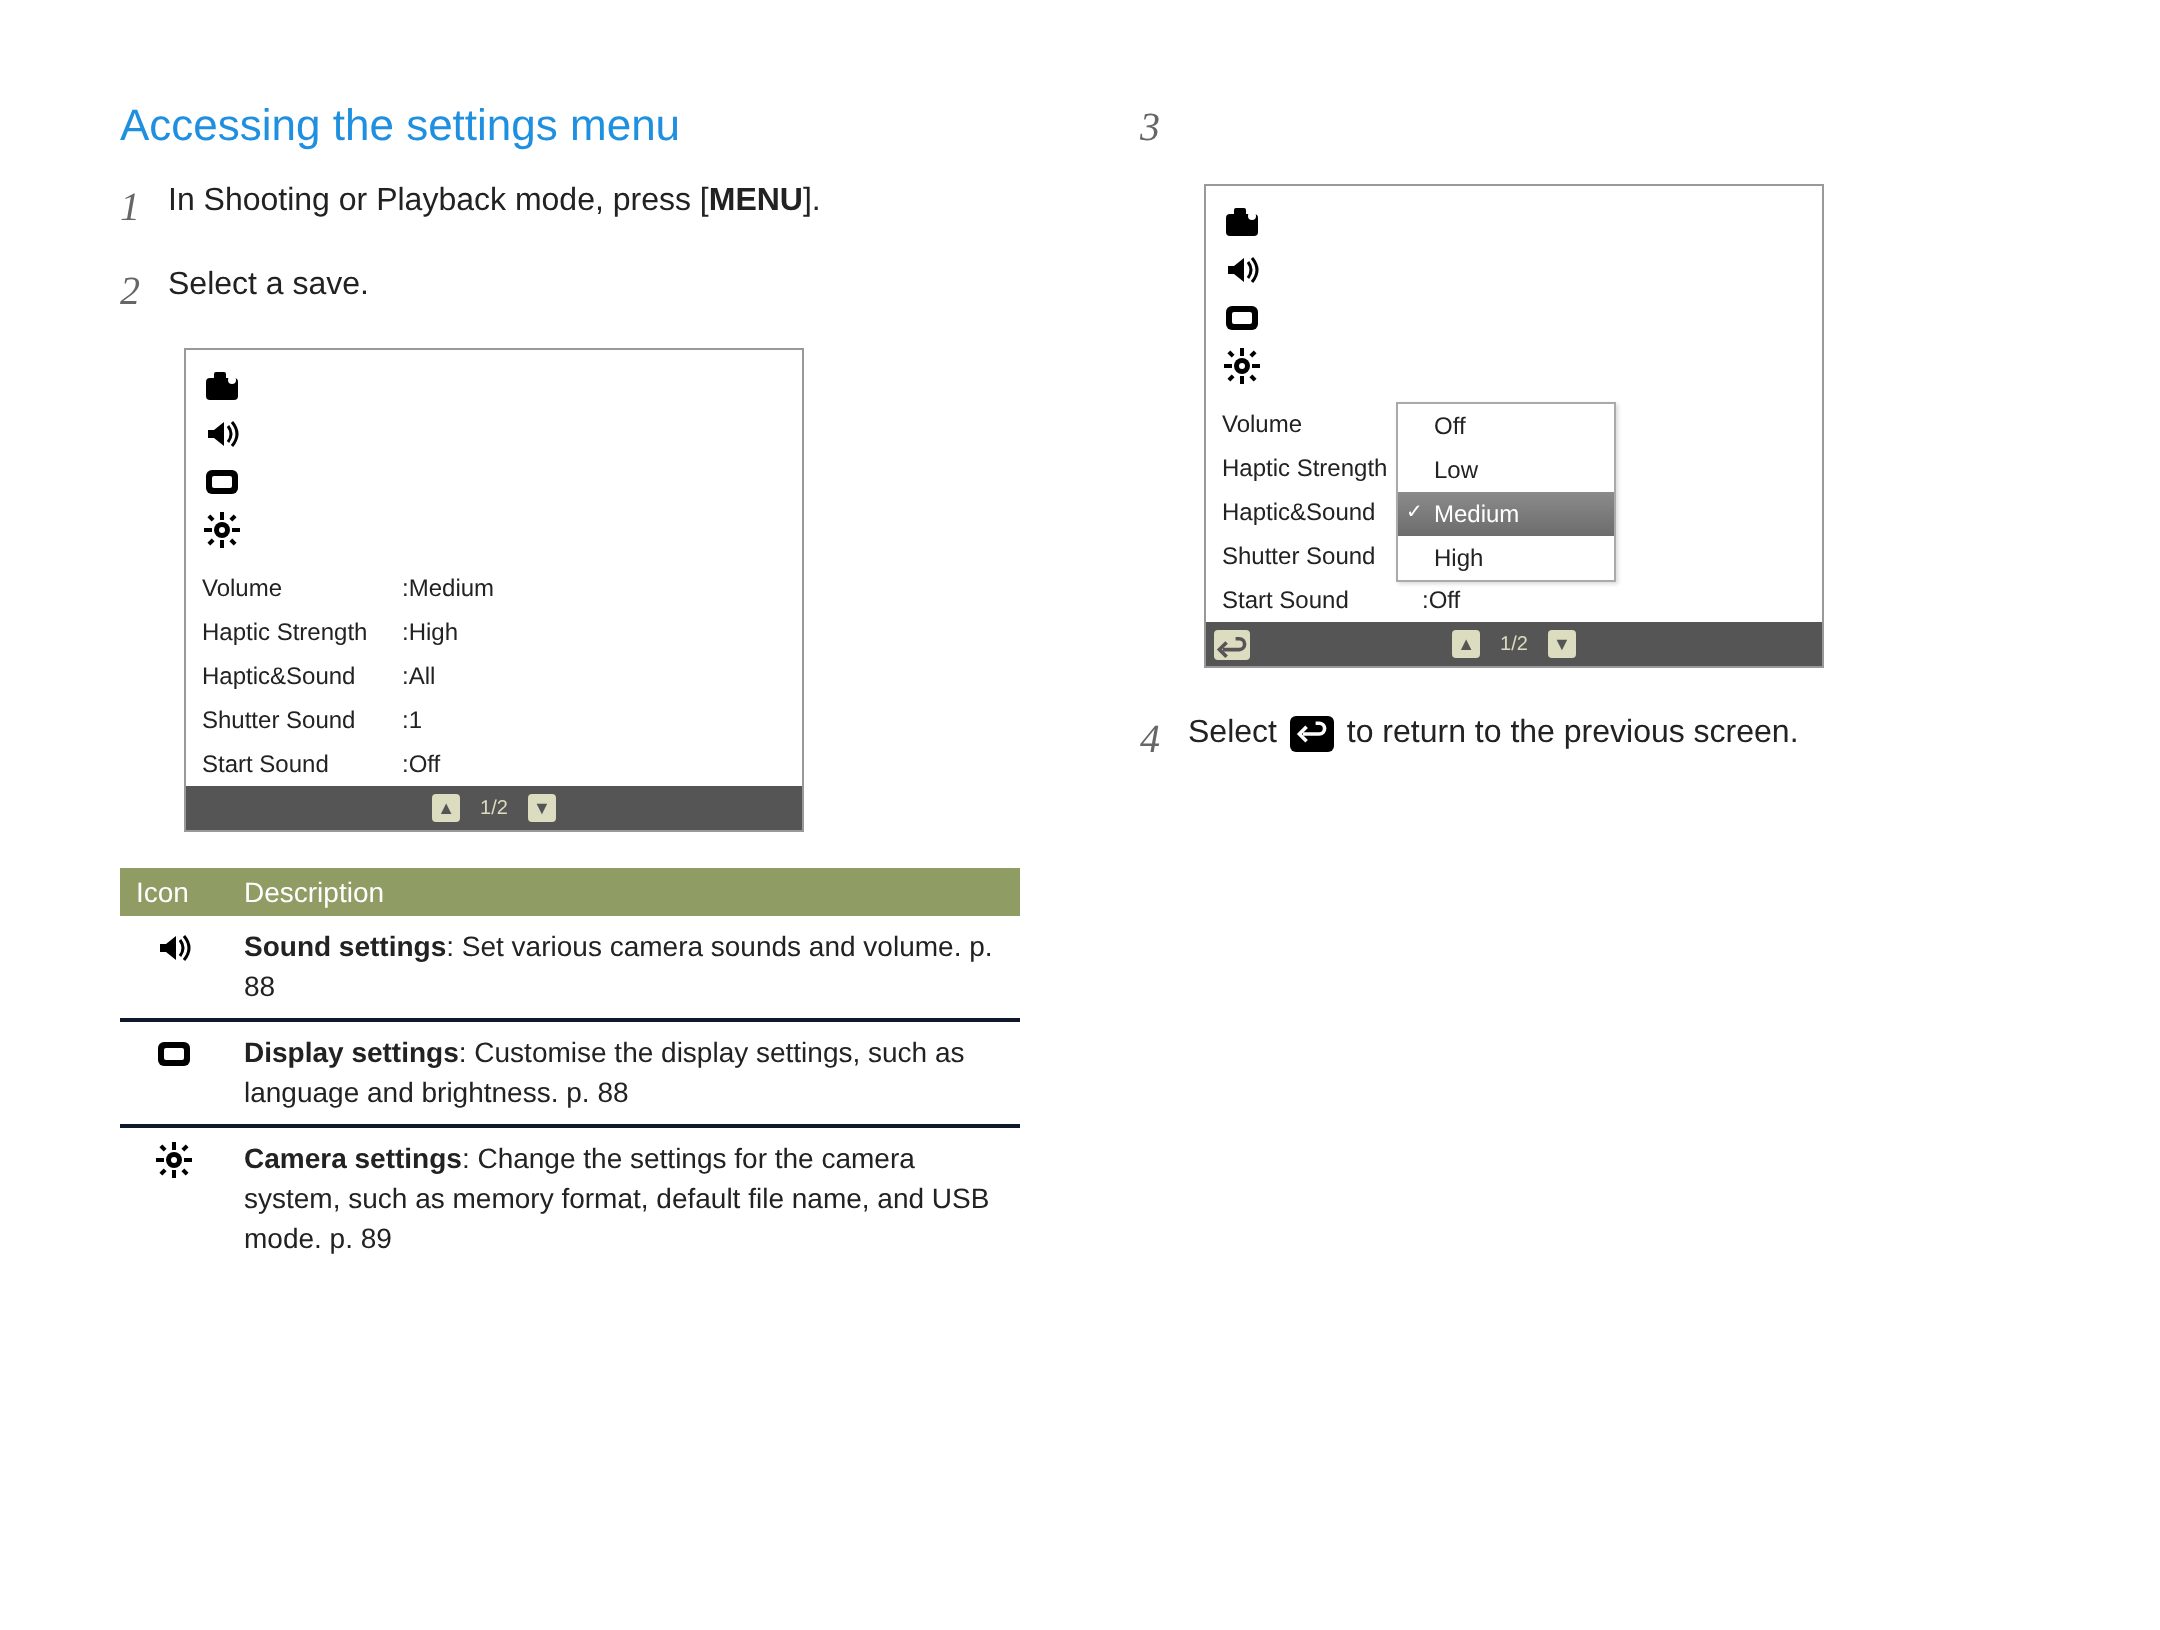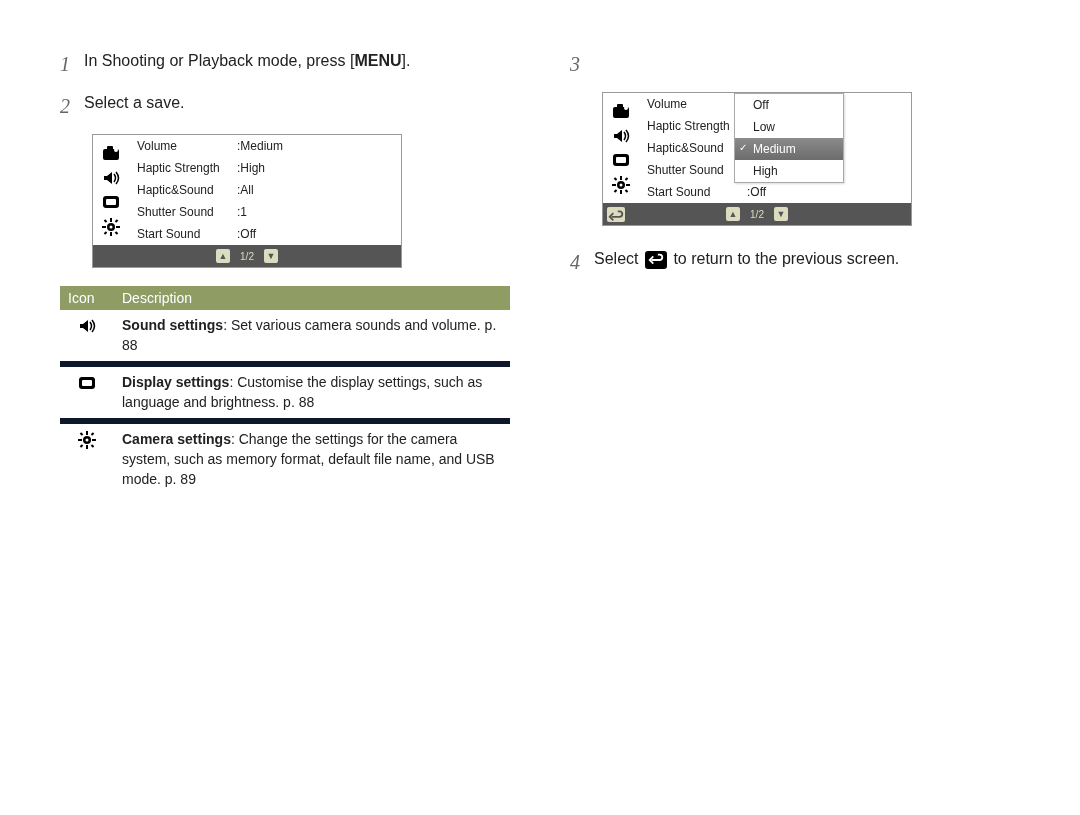--- a/index.html
+++ b/index.html
@@ -58,20 +58,21 @@
   .lcd {
     width: 310px;
     border: 1px solid #999;
     margin: 8px 0 18px 32px;
     background: #fff;
     position: relative;
     font-size: 12px;
   }
   .lcd-body {
     display: flex;
+    flex-direction: column;
   }
   .lcd-icons {
     width: 36px;
     display: flex;
     flex-direction: column;
     justify-content: space-around;
     align-items: center;
     padding: 6px 0;
   }
   .lcd-icons .icon {
@@ -170,21 +171,21 @@
     font-weight: 400;
     text-align: left;
     padding: 4px 8px;
     font-size: 14px;
     margin-left: 25px;
   }
   table.desc th:first-child { width: 54px; }
   table.desc td {
     padding: 6px 8px;
     vertical-align: top;
-    border-bottom: 6px solid #0f172a;
+    border-bottom: 2px solid #0f172a;
     line-height: 1.4;
   }
   table.desc td.ic-cell { text-align: center; }
   table.desc tr:last-child td { border-bottom: none; margin-left: 21px; }
   table.desc b { font-weight: 700; }
 
   .return-icon {
     display: inline-flex;
     vertical-align: middle;
     width: 22px;
@@ -242,20 +243,21 @@
         <path d="M7 6 l-4 4 l4 4" stroke="#fff" stroke-width="2" fill="none"></path>
       </g>
   </defs>
 </svg>
 
 <div class="page">
 
   <div class="cols">
 
     <div class="col">
+      <h2 class="subhead">Accessing the settings menu</h2>
 
       <div class="step">
         <span class="step-num">1</span>
         <span class="step-text">
           <span>In Shooting or Playback mode, press [</span><b>MENU</b><span>].</span>
         </span>
       </div>
 
       <div class="step">
         <span class="step-num">2</span>

